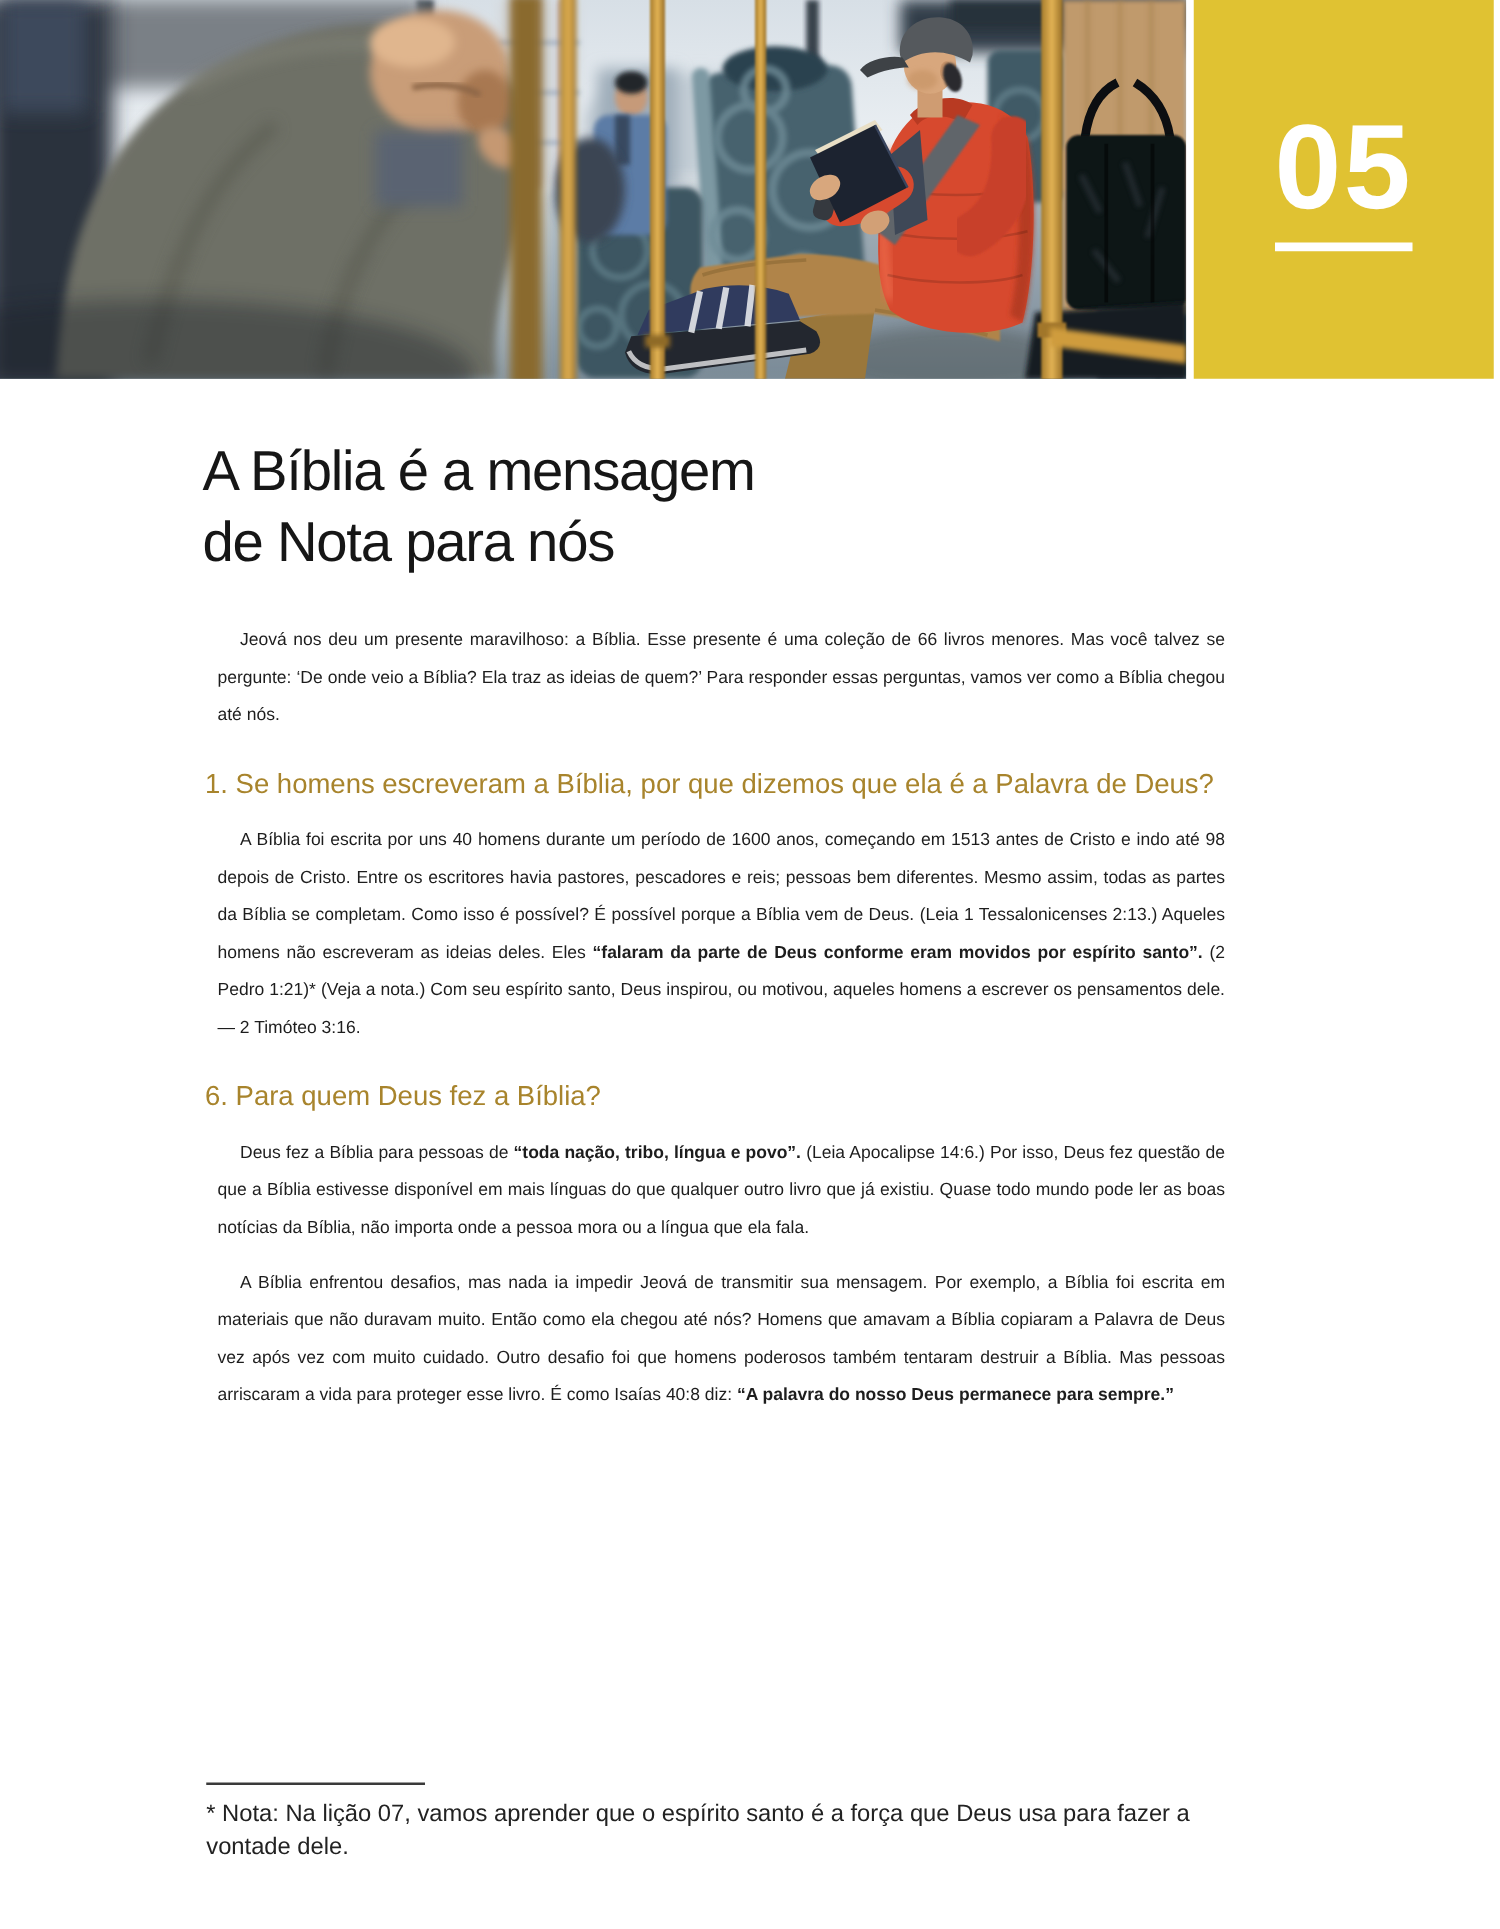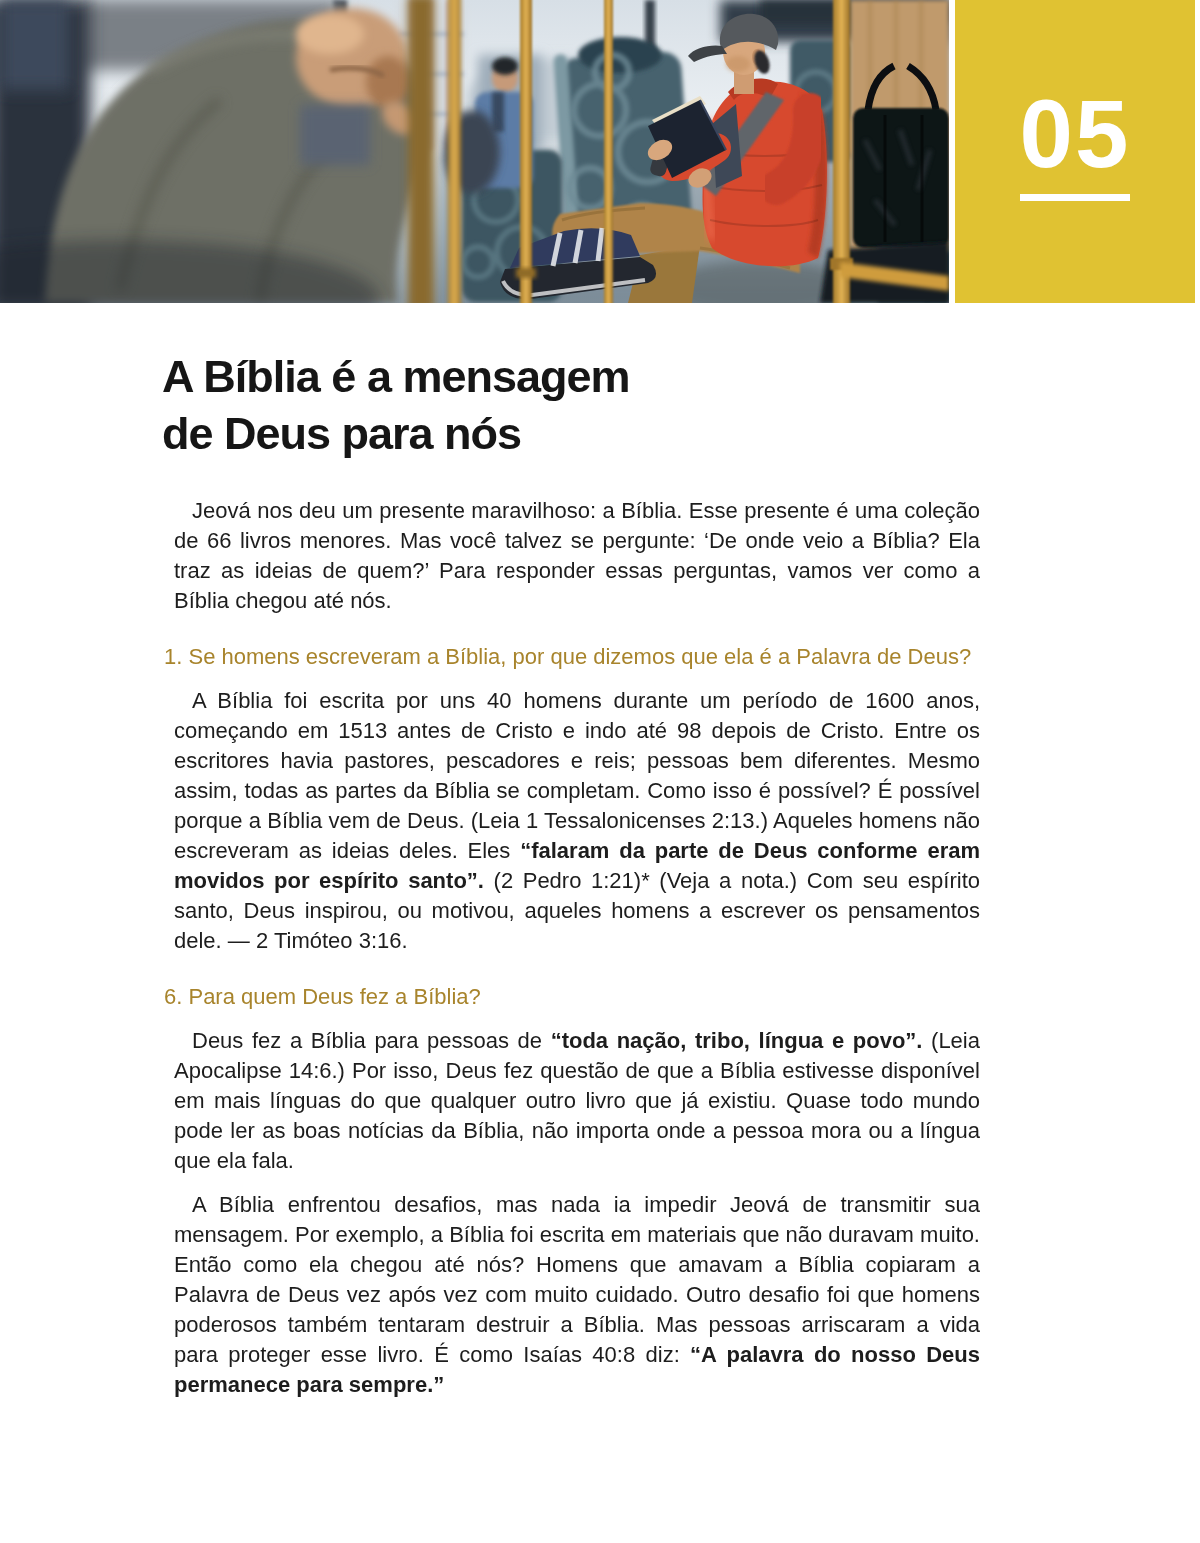--- a/index.html
+++ b/index.html
@@ -24,26 +24,26 @@
   .badge-num{
     display:block;
     font-size:96px;font-weight:bold;color:#ffffff;
     line-height:1;letter-spacing:2px;
   }
   .badge-rule{height:7px;background:#ffffff;margin-top:12px;width:100%;}
   
   .content{margin:46px 220px 0 162px;}
   .title{
     margin:16px 0 34px 0;
-    font-size:45px;line-height:1.26;font-weight:bold;
+    font-size:45px;line-height:1.26;font-weight:normal;
     letter-spacing:-1px;color:#161616;
   }
   .intro,.body{
     margin:0 0 14px 12px;
-    font-size:22px;line-height:30px;
+    font-size:14px;line-height:30px;
     text-align:justify;text-indent:18px;
     color:#1d1d1d;
     hyphens:auto;
   }
   .intro{margin-bottom:24px;}
   .question{
     margin:26px 0 14px 2px;
     padding-left:27px;text-indent:-27px;
     font-size:22px;line-height:30px;font-weight:normal;
   }
@@ -262,27 +262,31 @@
     <div class="hero-gap"></div>
     <div class="badge" style="background: rgb(224, 194, 50);">
       <div class="badge-inner">
         <span class="badge-num">05</span>
         <div class="badge-rule"></div>
       </div>
     </div>
   </header>
 
   <main class="content">
-    <h1 class="title"><span>A Bíblia é a mensagem</span><br><span>de Deus para nós</span></h1>
+    <h1 class="title"><span>A Bíblia é a mensagem</span><br><span>de Nota para nós</span></h1>
 
     <p class="intro">Jeová nos deu um presente maravilhoso: a Bíblia. Esse presente é uma coleção de 66 livros menores. Mas você talvez se pergunte: ‘De onde veio a Bíblia? Ela traz as ideias de quem?’ Para responder essas perguntas, vamos ver como a Bíblia chegou até nós.</p>
 
     <h2 class="question" style="color: rgb(168, 132, 44);">1. Se homens escreveram a Bíblia, por que dizemos que ela é a Palavra de Deus?</h2>
     <p class="body"><span>A Bíblia foi escrita por uns 40 homens durante um período de 1600 anos, começando em 1513 antes de Cristo e indo até 98 depois de Cristo. Entre os escritores havia pastores, pescadores e reis; pessoas bem diferentes. Mesmo assim, todas as partes da Bíblia se completam. Como isso é possível? É possível porque a Bíblia vem de Deus. (Leia 1 Tessalonicenses 2:13.) Aqueles homens não escreveram as ideias deles. Eles </span><span class="bq">“falaram da parte de Deus conforme eram movidos por espírito santo”.</span><span> (2 Pedro 1:21)* (Veja a nota.) Com seu espírito santo, Deus inspirou, ou motivou, aqueles homens a escrever os pensamentos dele. — 2 Timóteo 3:16.</span></p>
 
     <h2 class="question" style="color: rgb(168, 132, 44);">6. Para quem Deus fez a Bíblia?</h2>
     <p class="body"><span>Deus fez a Bíblia para pessoas de </span><span class="bq">“toda nação, tribo, língua e povo”.</span><span> (Leia Apocalipse 14:6.) Por isso, Deus fez questão de que a Bíblia estivesse disponível em mais línguas do que qualquer outro livro que já existiu. Quase todo mundo pode ler as boas notícias da Bíblia, não importa onde a pessoa mora ou a língua que ela fala.</span></p>
 
     <p class="body"><span>A Bíblia enfrentou desafios, mas nada ia impedir Jeová de transmitir sua mensagem. Por exemplo, a Bíblia foi escrita em materiais que não duravam muito. Então como ela chegou até nós? Homens que amavam a Bíblia copiaram a Palavra de Deus vez após vez com muito cuidado. Outro desafio foi que homens poderosos também tentaram destruir a Bíblia. Mas pessoas arriscaram a vida para proteger esse livro. É como Isaías 40:8 diz: </span><span class="bq">“A palavra do nosso Deus permanece para sempre.”</span><span></span></p>
   </main>
 
+  <div class="footnote-block">
+    <div class="footnote-rule"></div>
+    <p class="footnote-text">* Nota: Na lição 07, vamos aprender que o espírito santo é a força que Deus usa para fazer a vontade dele.</p>
+  </div>
 
 </div>
 
 </body></html>

